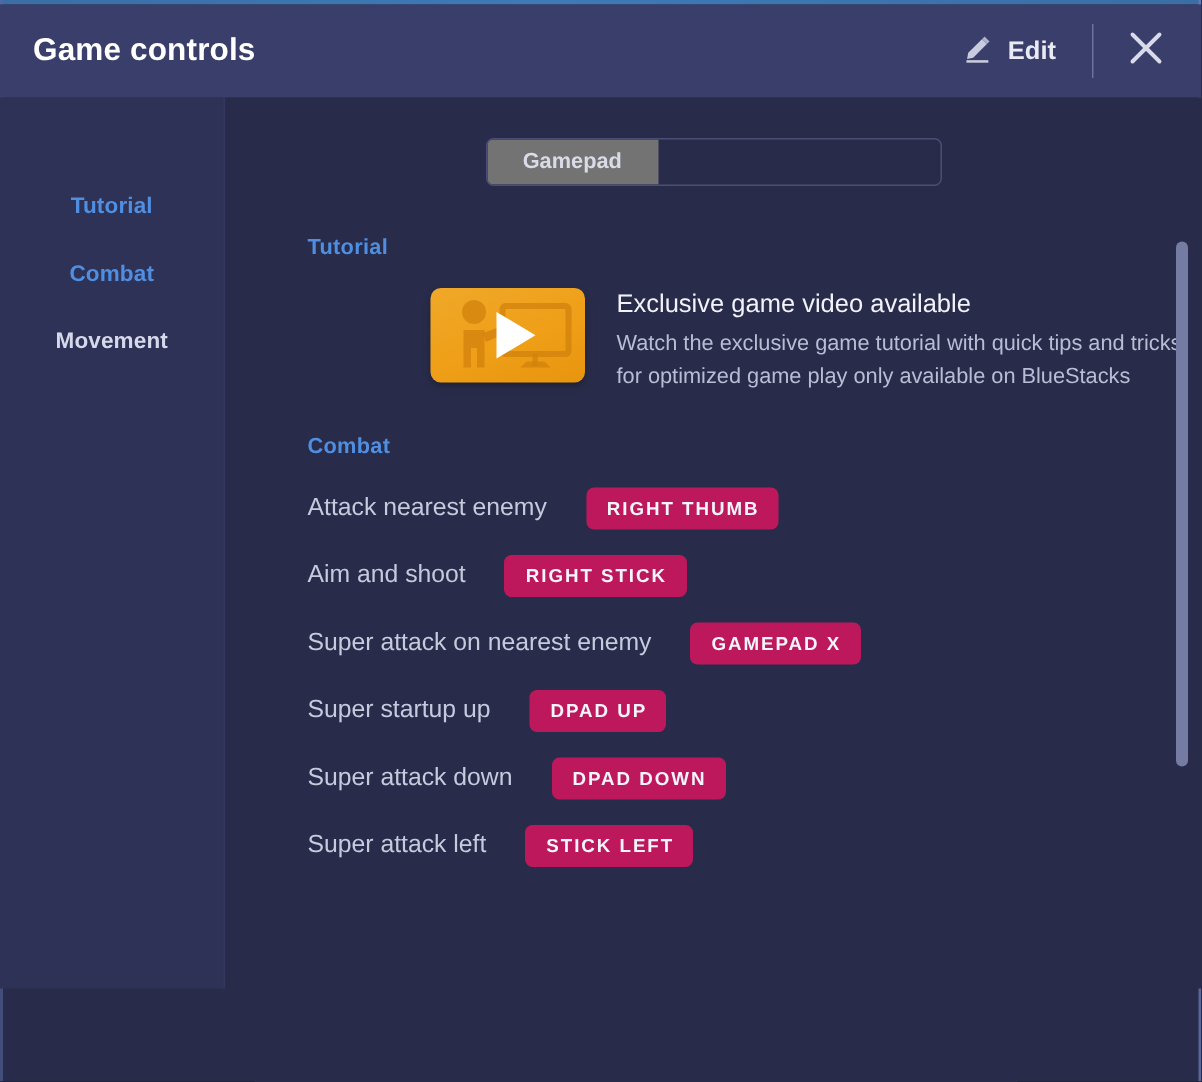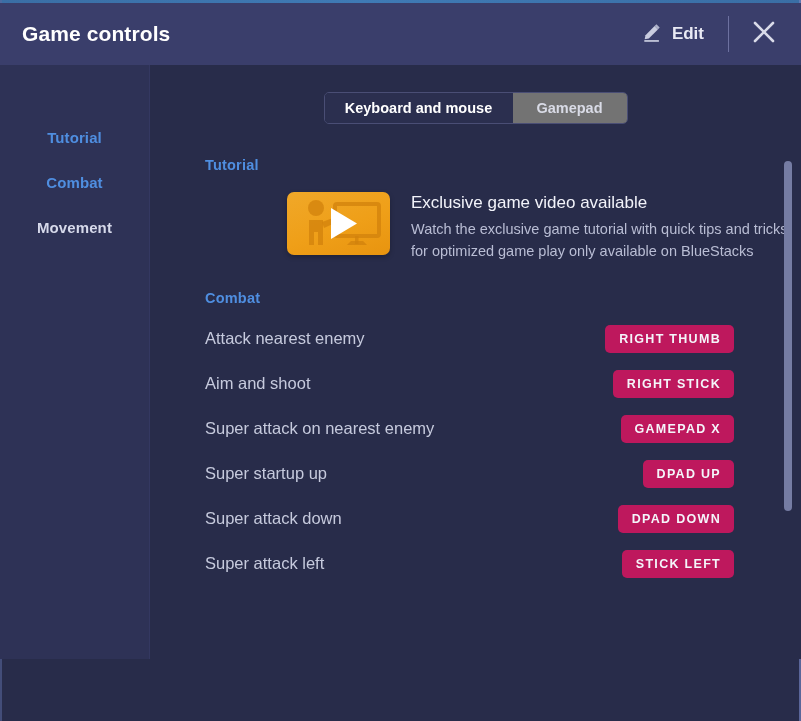--- a/index.html
+++ b/index.html
@@ -227,23 +227,24 @@
     font-size: 14.5px;
     line-height: 22px;
     max-width: 390px;
   }
 
   
   .ctrl-list { margin-top: 10px; }
   .ctrl-row {
     display: flex;
     align-items: center;
-    justify-content: space-between;
+    justify-content: flex-start;
     height: 45px;
     width: 529px;
+    gap: 26px;
   }
   .ctrl-label {
     color: #c6cadd;
     font-size: 16.5px;
   }
   .key-badge {
     background: #be185d;
     color: #f4f5fa;
     font-size: 12.5px;
     font-weight: bold;
@@ -358,23 +359,20 @@
       </div>
       <div class="side-item plain">
         <span>Movement</span>
       </div>
     </div>
 
     <div class="main">
 
       <div class="toggle-row">
         <div class="toggle">
-          <div class="toggle-seg kbm">
-            <span>Keyboard and mouse</span>
-          </div>
           <div class="toggle-seg gp">
             <span>Gamepad</span>
           </div>
         </div>
       </div>
 
       <div class="scroll-area">
 
         <div class="section-title sec-tutorial">Tutorial</div>
 

